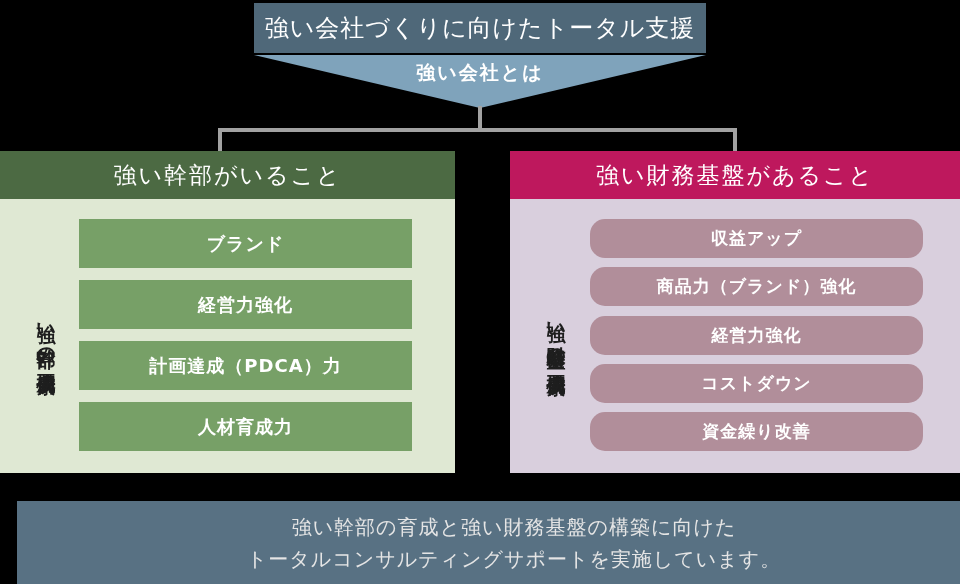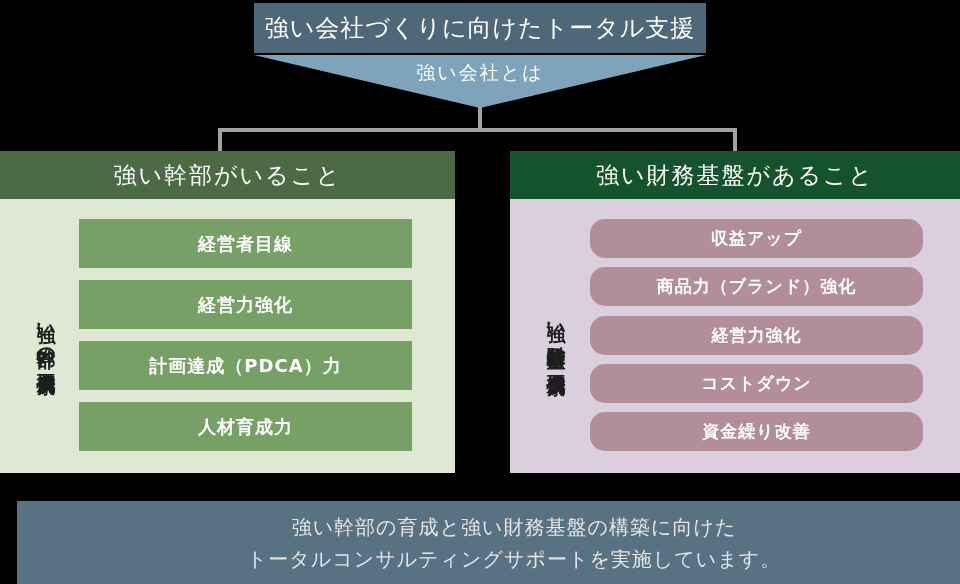--- a/index.html
+++ b/index.html
@@ -19,40 +19,40 @@
     font-size:24px;letter-spacing:1px;
   }
   
   .arrow-triangle{
     position:absolute;left:254px;top:55px;width:452px;height:53px;
     background:#7fa3bb;
     clip-path:polygon(0 0,100% 0,50% 100%);
   }
   .arrow-label{
     position:absolute;left:254px;top:60px;width:452px;
-    text-align:center;color:#fff;font-weight:normal;font-size:19px;
+    text-align:center;color:#fff;font-weight:bold;font-size:19px;
     letter-spacing:2px;
   }
   
   .conn{position:absolute;background:#a2a2a2;}
   .conn-tip-v{left:478px;top:106px;width:4px;height:26px;}
   .conn-h{left:218px;top:128px;width:519px;height:4px;}
   .conn-left-v{left:218px;top:128px;width:4px;height:25px;}
   .conn-right-v{left:733px;top:128px;width:4px;height:25px;}
   
   .branch{position:absolute;top:151px;}
   .branch-left{left:0;width:455px;text-align:center;}
   .branch-right{left:510px;width:450px;}
   .branch-header{
     height:48px;display:flex;align-items:center;justify-content:center;
     color:#fff;font-family:"DejaVu Serif","Liberation Serif",serif;
     font-size:23px;letter-spacing:2px;
   }
   .branch-left .branch-header{background:#4c6a43;}
-  .branch-right .branch-header{background:#14532d;}
+  .branch-right .branch-header{background:#be185d;}
   .branch-panel{position:relative;height:274px;}
   .branch-left .branch-panel{background:#dfe8d3;}
   .branch-right .branch-panel{background:#d9cfdd;}
   .side-label{
     position:absolute;left:34px;top:0;height:100%;
     display:flex;align-items:center;justify-content:center;
     writing-mode:vertical-rl;text-orientation:upright;
     font-weight:bold;font-size:19px;letter-spacing:1px;color:#1e1e1e;
   }
   .items{
@@ -95,21 +95,21 @@
   <div class="conn conn-left-v"></div>
   <div class="conn conn-right-v"></div>
 
   <div class="branch branch-left">
     <div class="branch-header">
       <span>強い幹部がいること</span>
     </div>
     <div class="branch-panel">
       <div class="side-label">強い幹部の構成要素例</div>
       <div class="items">
-        <div class="item">経営者目線</div>
+        <div class="item">ブランド</div>
         <div class="item">経営力強化</div>
         <div class="item">計画達成（PDCA）力</div>
         <div class="item">人材育成力</div>
       </div>
     </div>
   </div>
 
   <div class="branch branch-right">
     <div class="branch-header">
       <span>強い財務基盤があること</span>

